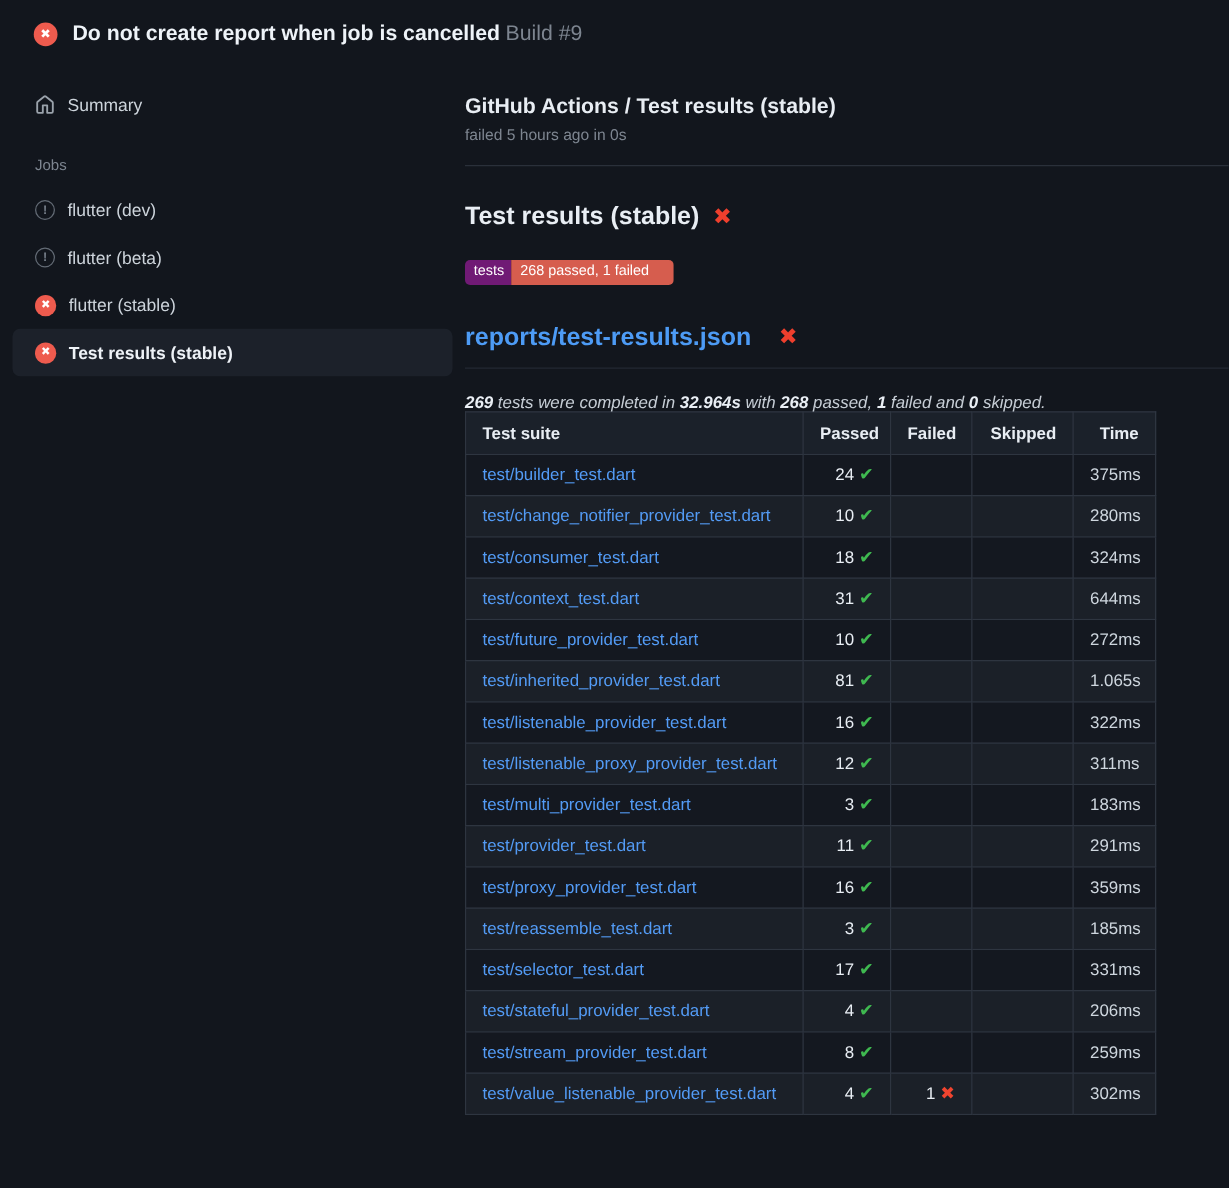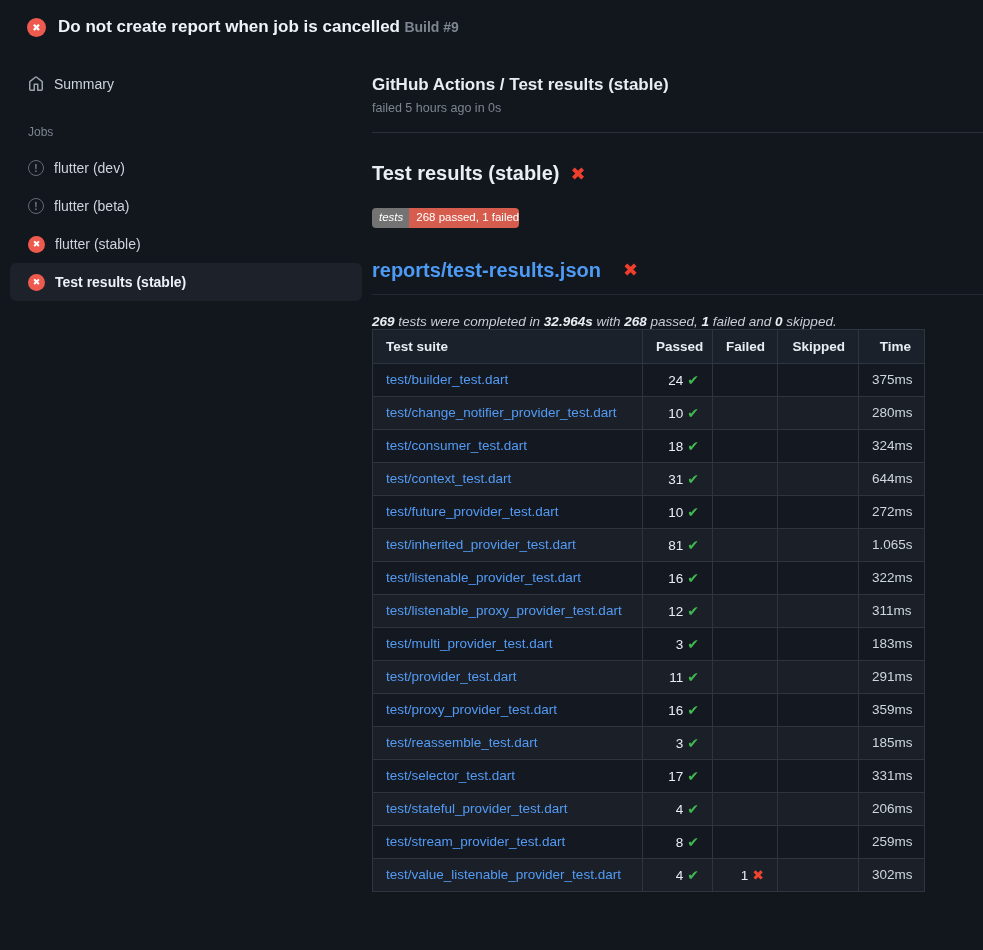--- a/index.html
+++ b/index.html
@@ -20,21 +20,21 @@
   .circle-x {
     display: inline-flex; align-items: center; justify-content: center;
     border-radius: 50%;
     background: #ee5b4e; color: #ffffff;
     font-family: "DejaVu Sans", sans-serif;
     flex: 0 0 auto;
   }
   .circle-x.lg { width: 19px; height: 19px; font-size: 10px; font-weight: bold; }
   .circle-x.sm { width: 17px; height: 17px; font-size: 9px; font-weight: bold; }
   .page-title { font-size: 17px; font-weight: bold; color: #eef3f8; }
-  .build-label { font-size: 14px; color: #7d8590; font-weight: bold; }
+  .build-label { font-size: 17px; color: #7d8590; font-weight: normal; }
 
   
   .content { display: flex; align-items: flex-start; margin-top: 28px; justify-content: flex-end; }
 
   
   .sidebar { width: 372px; flex: 0 0 auto; padding: 0 10px; }
   .side-item {
     display: flex; align-items: center; gap: 10px;
     height: 38px; padding-left: 18px;
     border-radius: 6px; cursor: pointer;
@@ -68,22 +68,22 @@
   .x-mark {
     color: #ee3f2d; font-weight: bold; font-size: 18px;
     font-family: "DejaVu Sans", sans-serif; line-height: 1;
   }
 
   .badge {
     display: inline-flex; margin-top: 23px;
     font-size: 11.5px; line-height: 1;
     border-radius: 4px; overflow: hidden; color: #ffffff;
   }
-  .badge .badge-label { background: #737373; padding: 4px 6px 4px 7px; font-style: italic; }
-  .badge .badge-value { background: #d65d4e; padding: 4px 0 4px 7px; }
+  .badge .badge-label { background: #701a75; padding: 4px 6px 4px 7px; }
+  .badge .badge-value { background: #d65d4e; padding: 4px 20px 4px 7px; }
 
   .report-heading {
     display: flex; align-items: center; gap: 22px;
     margin-top: 31px; padding-bottom: 12px;
     border-bottom: 1px solid #232933;
   }
   .report-link {
     font-size: 20px; font-weight: bold; color: #4d9bf5;
     text-decoration: none;
   }

